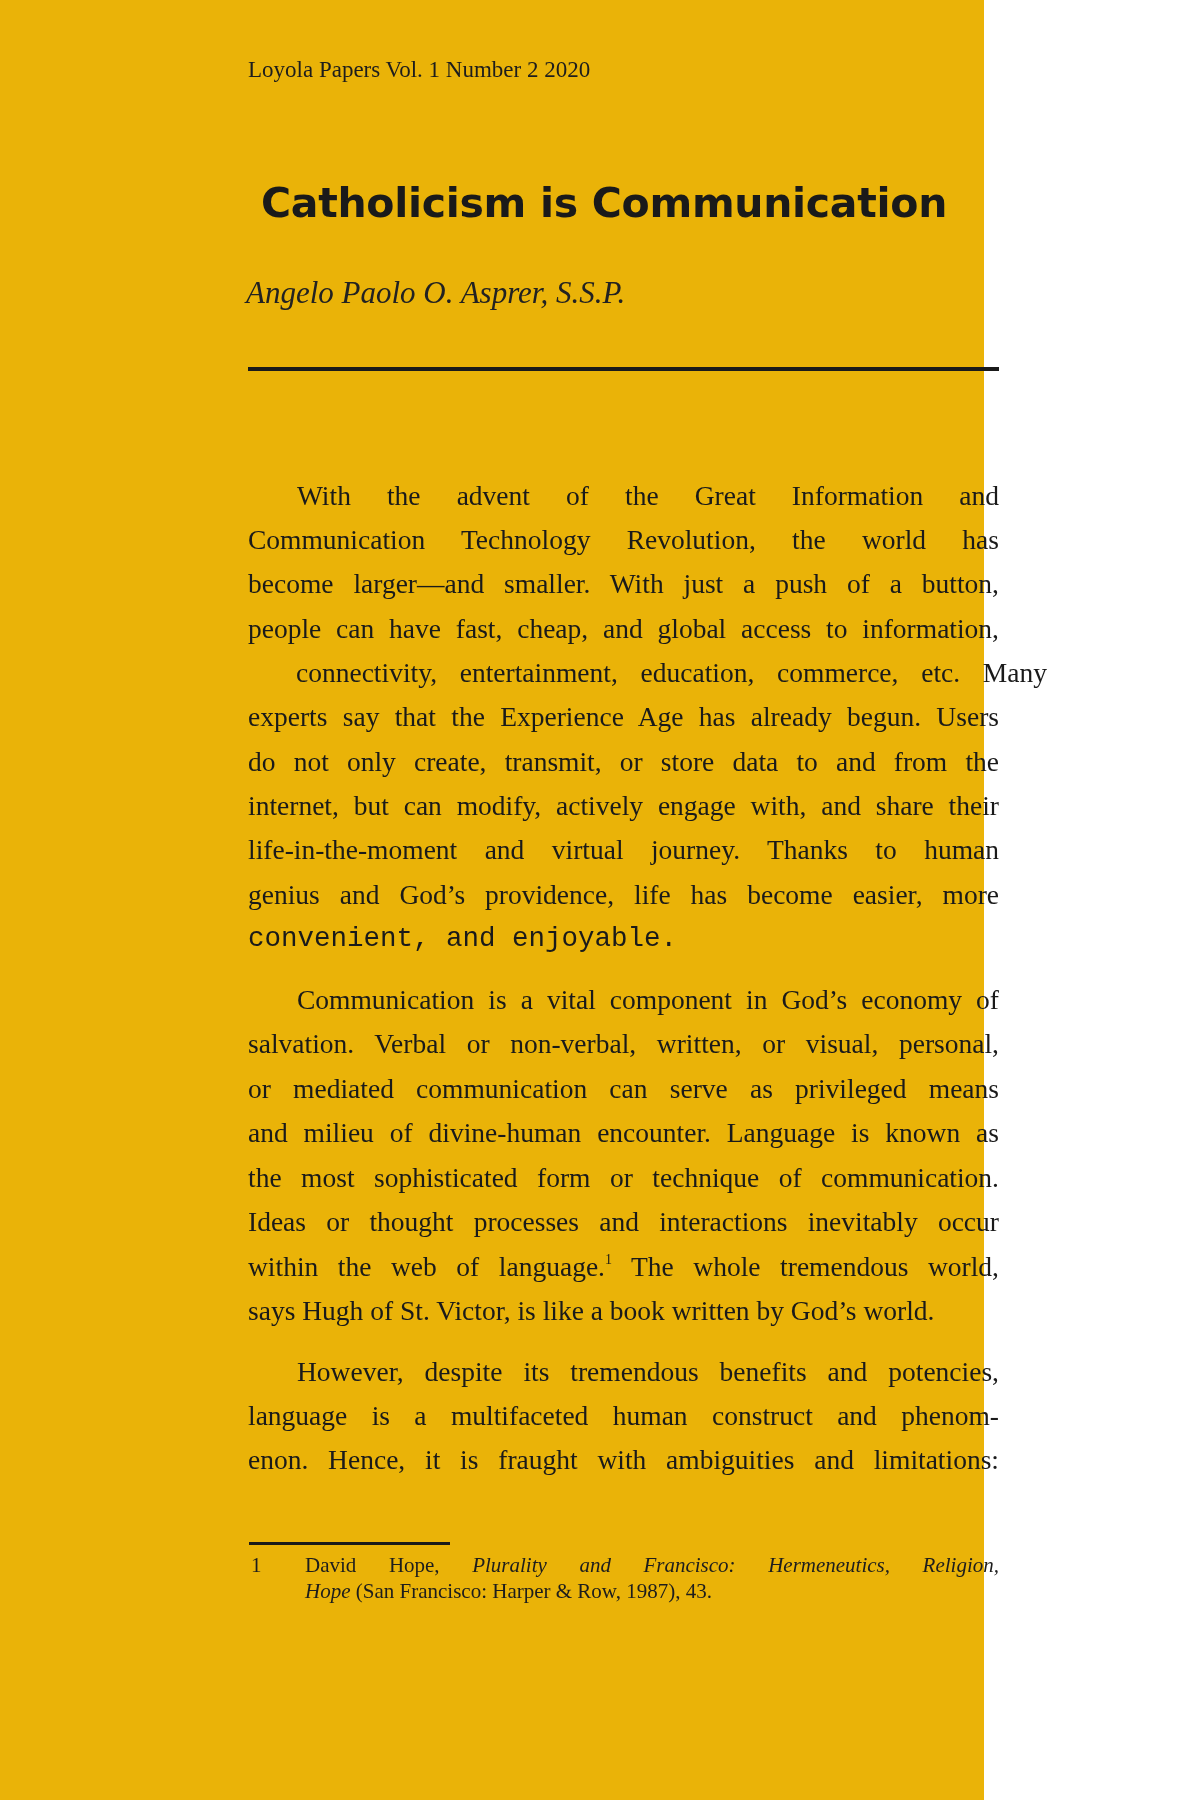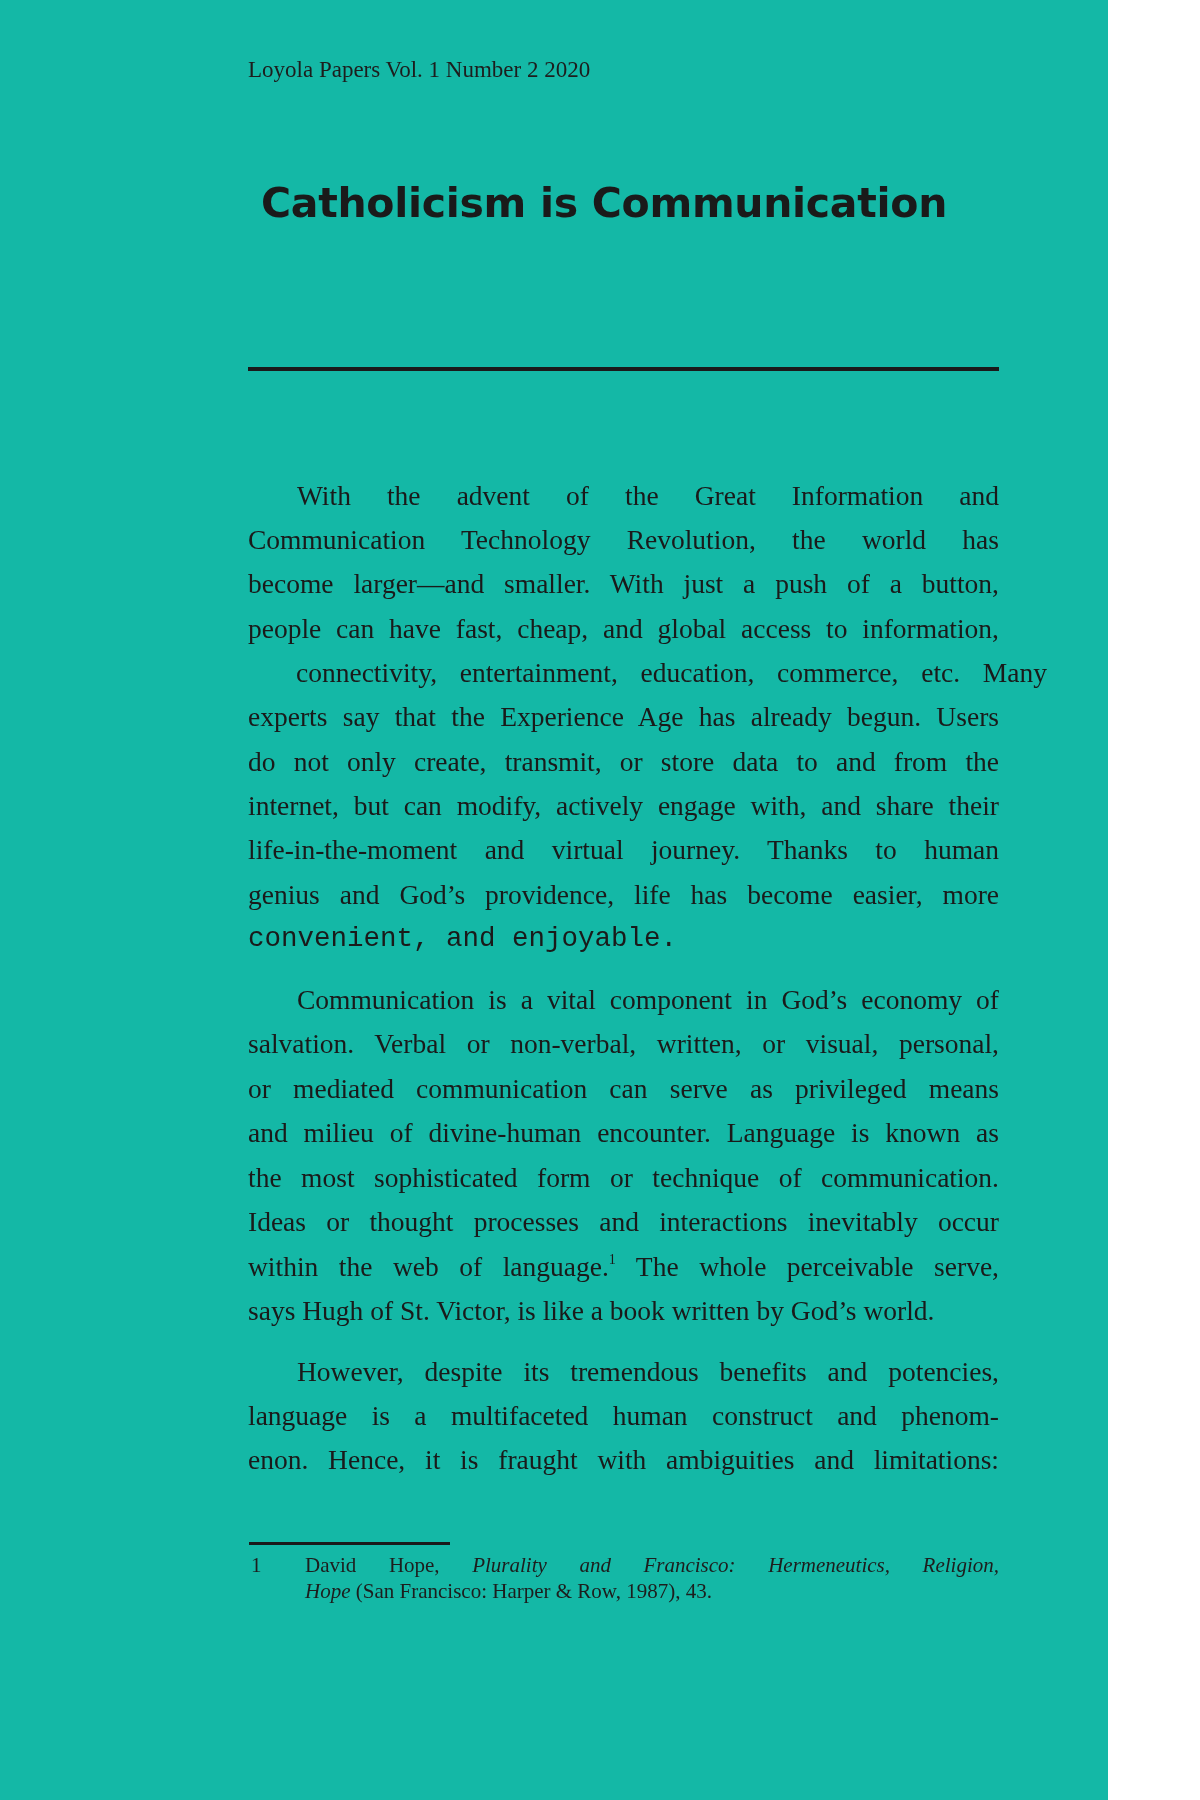--- a/index.html
+++ b/index.html
@@ -10,22 +10,22 @@
     body {
       width: 1200px;
       height: 1800px;
       position: relative;
       overflow: hidden;
       color: #1b1b1b;
     }
     .page {
       position: absolute;
       left: 0; top: 0;
-      width: 1108px; height: 1800px;
-      background: #14b8a6;
+      width: 984px; height: 1800px;
+      background: #eab308;
     }
     .running-header {
       position: absolute;
       left: 248px;
       top: 56px;
       font-family: "Liberation Serif", serif;
       font-size: 23px;
       line-height: 28px;
       color: #1d1d1d;
       white-space: nowrap;
@@ -143,20 +143,21 @@
   </style>
 </head>
 <body>
 
 <div class="page">
 
   <div class="running-header">Loyola Papers Vol. 1 Number 2 2020</div>
 
   <h1 class="title">Catholicism is Communication</h1>
 
+  <div class="author">Angelo Paolo O. Asprer, S.S.P.</div>
 
   <div class="title-rule"></div>
 
 
   <div class="body-text" style="top:0;">
     <div class="line indent" style="top:478px;">With the advent of the Great Information and<span style="display: inline-block; width: 0px;"></span></div>
     <div class="line" style="top:522px;">Communication Technology Revolution, the world has<span style="display: inline-block; width: 0px;"></span></div>
     <div class="line" style="top:566px;">become larger—and smaller. With just a push of a button,<span style="display: inline-block; width: 0px;"></span></div>
     <div class="line" style="top:611px;">people can have fast, cheap, and global access to information,<span style="display: inline-block; width: 0px;"></span></div>
     <div class="line" style="top:655px;margin-left:48px;">connectivity, entertainment, education, commerce, etc. Many<span style="display: inline-block; width: 0px;"></span></div>
@@ -168,21 +169,21 @@
     <div class="line last" style="top:921px;font-family:Liberation Mono, monospace;">convenient, and enjoyable.</div>
   </div>
 
   <div class="body-text" style="top:0;">
     <div class="line indent" style="top:982px;">Communication is a vital component in God’s economy of<span style="display: inline-block; width: 0px;"></span></div>
     <div class="line" style="top:1026px;">salvation. Verbal or non-verbal, written, or visual, personal,<span style="display: inline-block; width: 0px;"></span></div>
     <div class="line" style="top:1071px;">or mediated communication can serve as privileged means<span style="display: inline-block; width: 0px;"></span></div>
     <div class="line" style="top:1115px;">and milieu of divine-human encounter. Language is known as<span style="display: inline-block; width: 0px;"></span></div>
     <div class="line" style="top:1160px;">the most sophisticated form or technique of communication.<span style="display: inline-block; width: 0px;"></span></div>
     <div class="line" style="top:1204px;">Ideas or thought processes and interactions inevitably occur<span style="display: inline-block; width: 0px;"></span></div>
-    <div class="line" style="top:1249px;"><span>within the web of language.</span><sup>1</sup> <span>The whole perceivable serve,</span><span style="display: inline-block; width: 0px;"></span></div>
+    <div class="line" style="top:1249px;"><span>within the web of language.</span><sup>1</sup> <span>The whole tremendous world,</span><span style="display: inline-block; width: 0px;"></span></div>
     <div class="line last" style="top:1293px;">says Hugh of St. Victor, is like a book written by God’s world.</div>
   </div>
 
   <div class="body-text" style="top:0;">
     <div class="line indent" style="top:1354px;">However, despite its tremendous benefits and potencies,<span style="display: inline-block; width: 0px;"></span></div>
     <div class="line" style="top:1398px;">language is a multifaceted human construct and phenom-<span style="display: inline-block; width: 0px;"></span></div>
     <div class="line" style="top:1442px;">enon. Hence, it is fraught with ambiguities and limitations:<span style="display: inline-block; width: 0px;"></span></div>
   </div>
 
   <div class="footnote-rule"></div>

